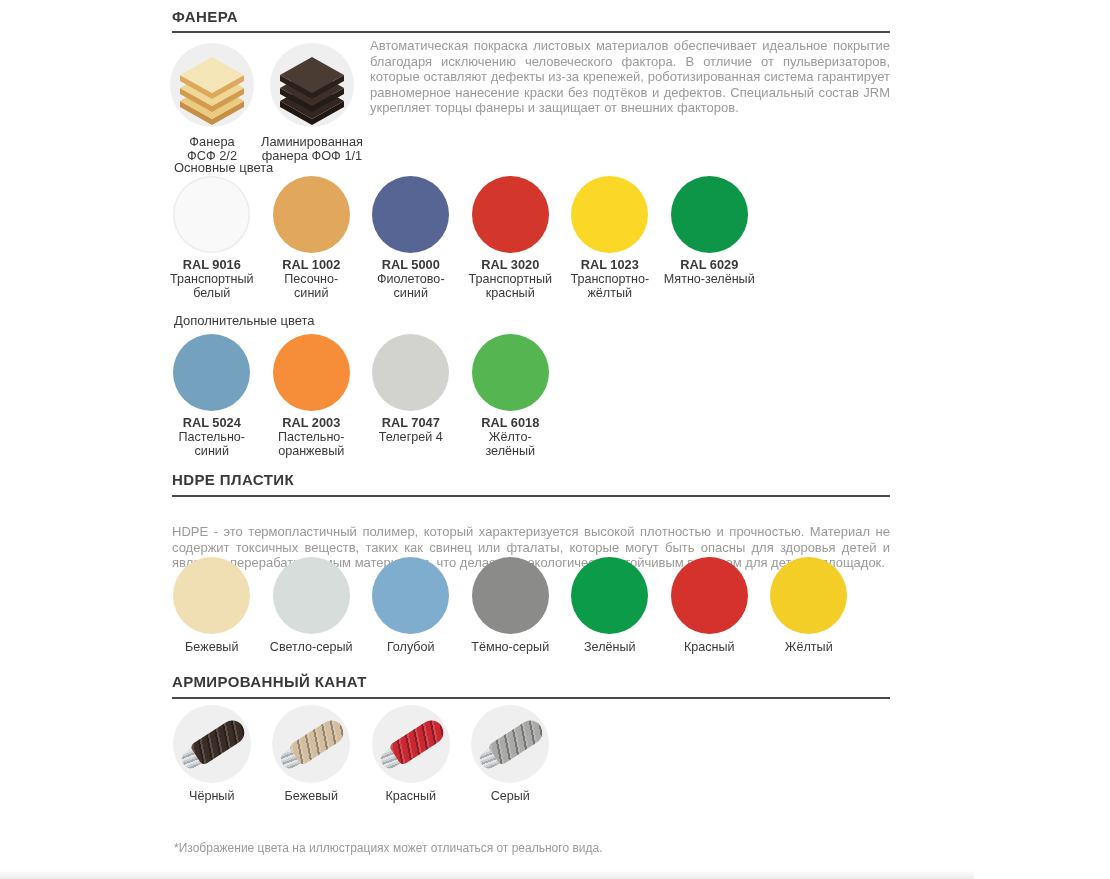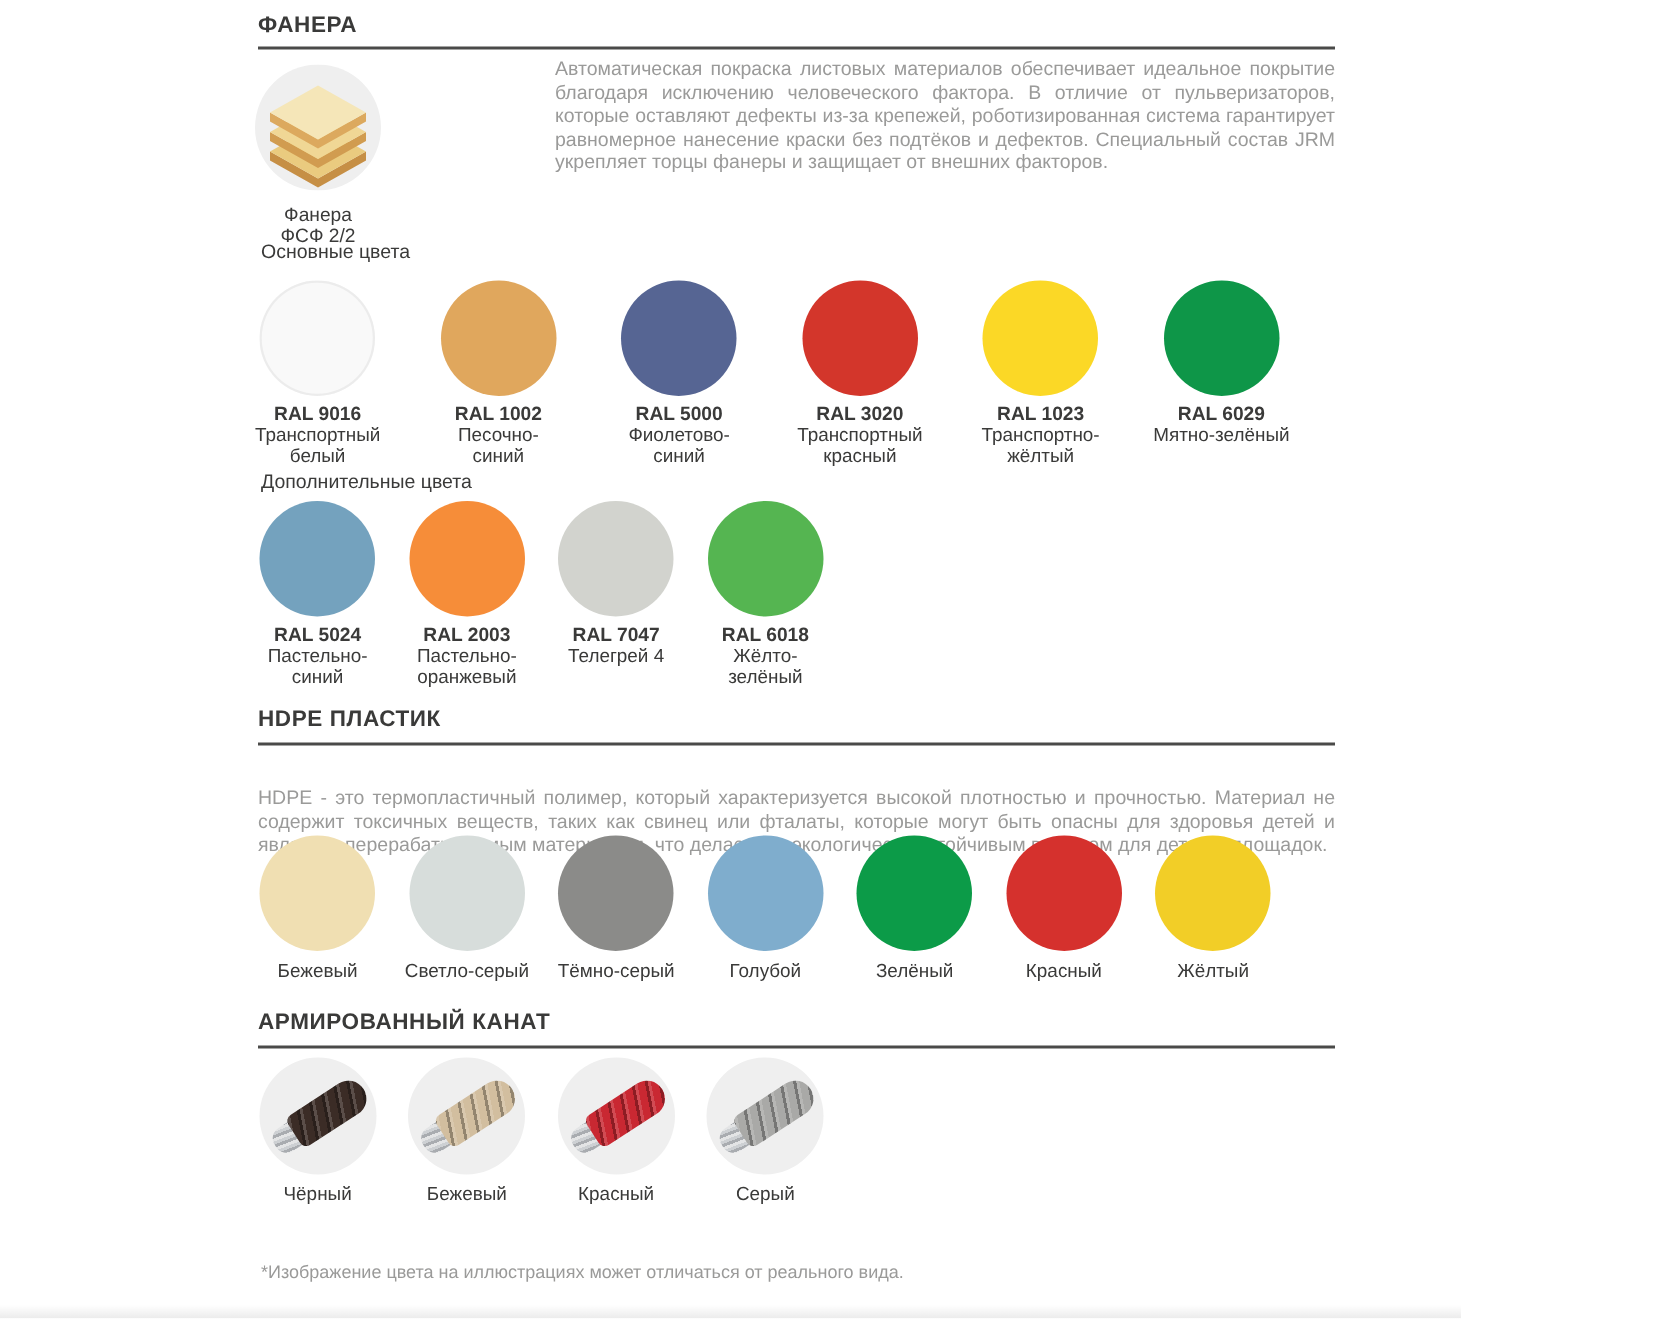--- a/index.html
+++ b/index.html
@@ -51,27 +51,47 @@
             <path d="M10 45 L42 63 L74 45 L74 51 L42 69 L10 51 Z" fill="#d19c50"></path>
             <path d="M42 27 L74 45 L42 63 L10 45 Z" fill="#f0d795"></path>
             <path d="M10 32 L42 50 L74 32 L74 38 L42 56 L10 38 Z" fill="#dca95e"></path>
             <path d="M42 14 L74 32 L42 50 L10 32 Z" fill="#f5e6b8"></path>
           </g>
         </svg>
       </span>
       <div class="ply-label">Фанера
 ФСФ 2/2</div>
     </div>
+    <div class="col col-wide">
+      <span>
+        <svg width="84" height="84" viewBox="0 0 84 84">
+          <clipPath id="c2">
+              <circle cx="42" cy="42" r="42"></circle>
+            </clipPath>
+          <circle cx="42" cy="42" r="42" fill="#efefef"></circle>
+          <g clip-path="url(#c2)">
+            <path d="M10 58 L42 76 L74 58 L74 64 L42 82 L10 64 Z" fill="#1f1712"></path>
+            <path d="M42 40 L74 58 L42 76 L10 58 Z" fill="#332620"></path>
+            <path d="M10 45 L42 63 L74 45 L74 51 L42 69 L10 51 Z" fill="#241b16"></path>
+            <path d="M42 27 L74 45 L42 63 L10 45 Z" fill="#3e3029"></path>
+            <path d="M10 32 L42 50 L74 32 L74 38 L42 56 L10 38 Z" fill="#2a201b"></path>
+            <path d="M42 14 L74 32 L42 50 L10 32 Z" fill="#4a3b33"></path>
+          </g>
+        </svg>
+      </span>
+      <div class="ply-label">Ламинированная
+фанера ФОФ 1/1</div>
+    </div>
   </div>
 
   <div class="para" style="left:370px;top:38px;width:520px;">Автоматическая покраска листовых материалов обеспечивает идеальное покрытие благодаря исключению человеческого фактора. В отличие от пульверизаторов, которые оставляют дефекты из-за крепежей, роботизированная система гарантирует равномерное нанесение краски без подтёков и дефектов. Специальный состав JRM укрепляет торцы фанеры и защищает от внешних факторов.</div>
 
   <div class="sub-label" style="top:160px;">Основные цвета</div>
 
-  <div class="row" style="top:187px;gap:21px;">
+  <div class="row" style="top:176px;">
     <div class="col">
       <div class="dot outlined" style="background: rgb(249, 249, 249);"></div>
       <div class="ral">RAL 9016</div>
       <div class="cname">Транспортный
 белый</div>
     </div>
     <div class="col">
       <div class="dot" style="background: rgb(224, 167, 93);"></div>
       <div class="ral">RAL 1002</div>
       <div class="cname">Песочно-
@@ -138,28 +158,28 @@
   <div class="row" style="top:557px;">
     <div class="col">
       <div class="dot" style="background: rgb(240, 223, 178);"></div>
       <div class="one-name">Бежевый</div>
     </div>
     <div class="col">
       <div class="dot" style="background: rgb(215, 221, 219);"></div>
       <div class="one-name">Светло-серый</div>
     </div>
     <div class="col">
+      <div class="dot" style="background: rgb(127, 173, 205);"></div>
+      <div class="one-name">Голубой</div>
+    </div>
+    <div class="col">
       <div class="dot" style="background: rgb(139, 139, 137);"></div>
       <div class="one-name">Тёмно-серый</div>
     </div>
     <div class="col">
-      <div class="dot" style="background: rgb(127, 173, 205);"></div>
-      <div class="one-name">Голубой</div>
-    </div>
-    <div class="col">
       <div class="dot" style="background: rgb(12, 155, 72);"></div>
       <div class="one-name">Зелёный</div>
     </div>
     <div class="col">
       <div class="dot" style="background: rgb(213, 49, 45);"></div>
       <div class="one-name">Красный</div>
     </div>
     <div class="col">
       <div class="dot" style="background: rgb(242, 206, 39);"></div>
       <div class="one-name">Жёлтый</div>

